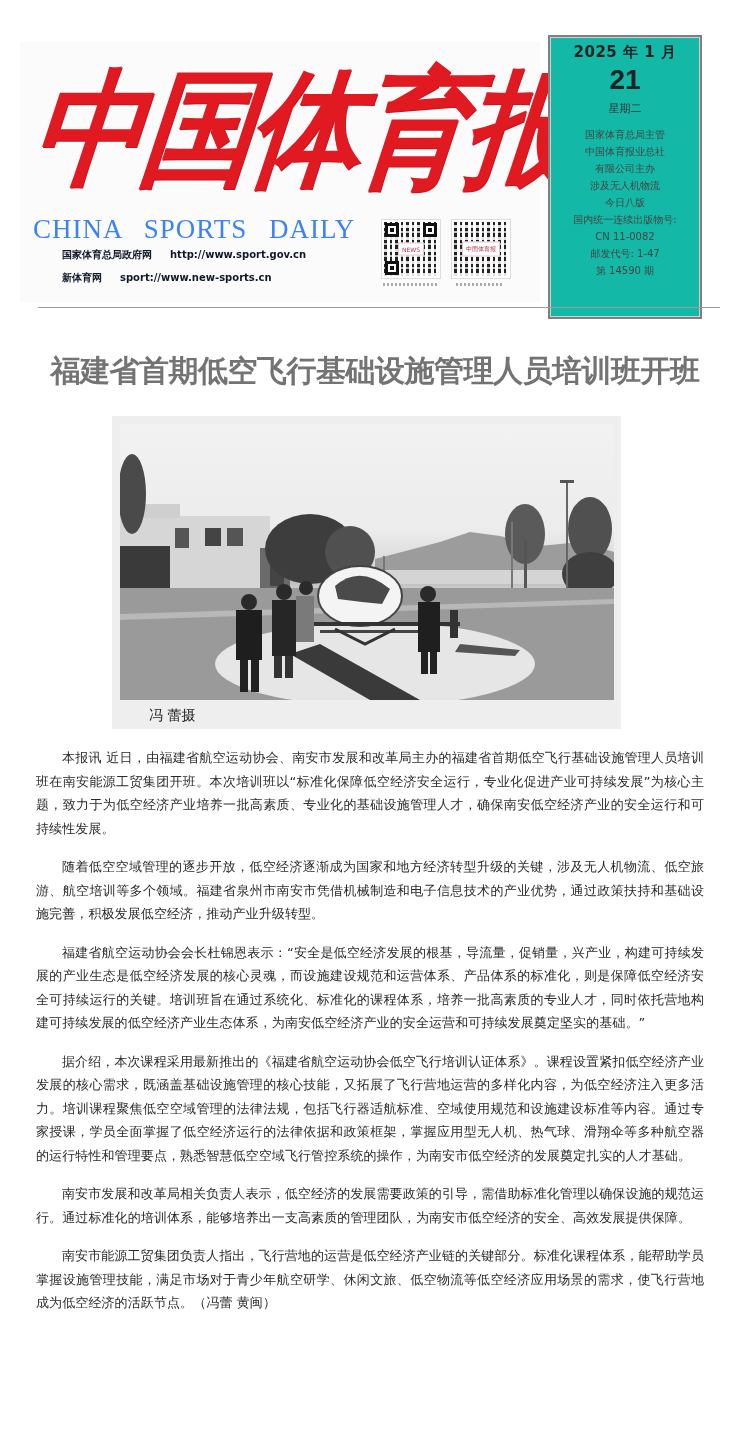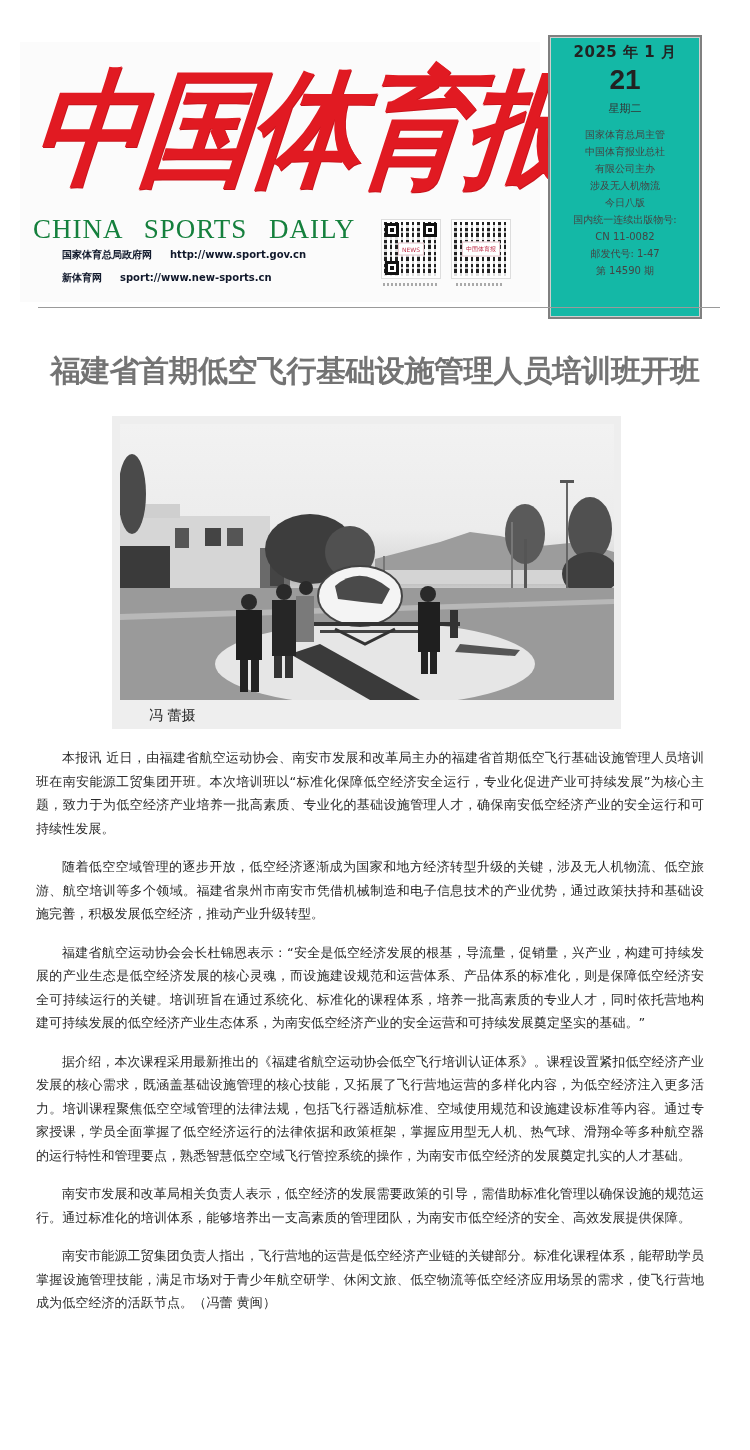--- a/index.html
+++ b/index.html
@@ -21,21 +21,21 @@
     font-weight: bold; font-style: italic;
     font-size: 112px; line-height: 1;
     color: #e11a22;
     transform: skewX(-6deg) scaleY(1.12);
     letter-spacing: -4px;
     text-shadow: 1px 1px 0 #c9141c;
   }
   .english-name {
     position: absolute; left: 33px; top: 214px;
     font-family: "Liberation Serif", "DejaVu Serif", serif;
-    font-size: 27px; color: #15803d; letter-spacing: 1px; white-space: nowrap;
+    font-size: 27px; color: #3b82f6; letter-spacing: 1px; white-space: nowrap;
     word-spacing: 14px;
   }
   .site-line {
     position: absolute; left: 62px; font-size: 10px; font-weight: bold; color: #0f172a;
     white-space: nowrap; font-family: "DejaVu Sans", sans-serif;
   }
   .site-line .url { margin-left: 18px; }
   .site-line.l1 { top: 248px; }
   .site-line.l2 { top: 271px; }
 

